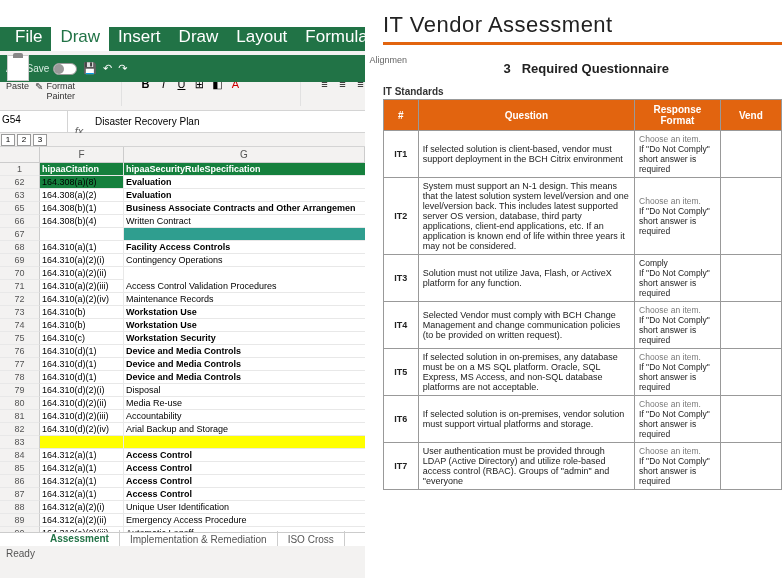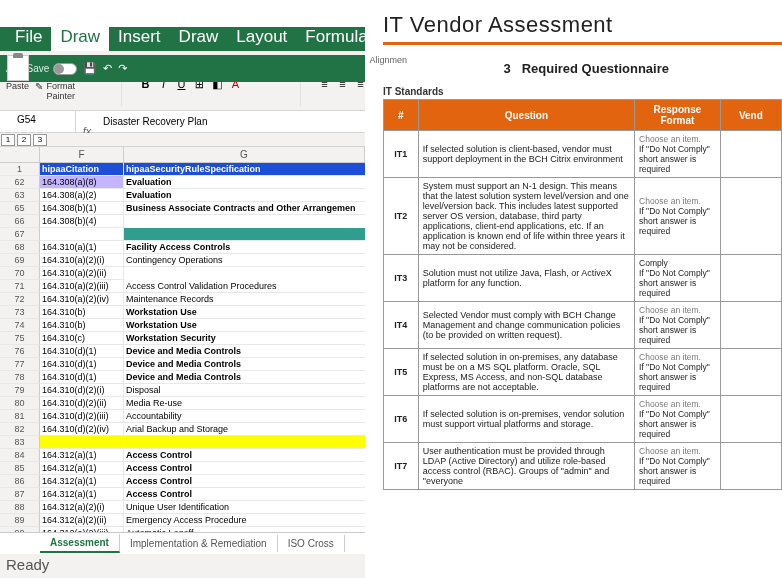--- a/index.html
+++ b/index.html
@@ -32,45 +32,45 @@
   .brush-i::before{content:'✎'; font-size:10px;}
   .font-group { display:flex; flex-direction:column; gap:2px;}
   .font-row1 { display:flex; gap:2px; align-items:center;}
   .font-sel { width:70px; height:18px; border:1px solid #ccc; background:#fff; font-size:10px; padding:0 3px; display:flex; align-items:center;}
   .size-sel { width:26px; height:18px; border:1px solid #ccc; background:#fff; font-size:10px; display:flex; align-items:center; justify-content:center;}
   .font-btns { display:flex; gap:0;}
   .fbtn { width:18px; height:18px; display:flex; align-items:center; justify-content:center; font-size:11px;}
   .align-group { display:flex; flex-direction:column; gap:2px;}
   .align-row { display:flex; gap:0;}
   .namebox-row { height:22px; border-bottom:1px solid #d4d4d4; display:flex; align-items:stretch; background:#fff;}
-  .namebox { width:76px; border-right:1px solid #d4d4d4; font-size:10px; padding:3px 17px;}
+  .namebox { width:68px; border-right:1px solid #d4d4d4; font-size:10px; padding:3px 2px;}
   .fx-area { display:flex; align-items:center; flex:1;}
   .fx-label { width:22px; text-align:center; font-style:italic; color:#666; font-size:11px;margin-top:19px;}
   .fx-input { flex:1; font-size:10px; padding:3px 5px;}
   .group-row { height:14px; background:#f3f2f1; display:flex; border-bottom:1px solid #d4d4d4;}
   .group-row .gbox { width:14px; height:12px; border:1px solid #999; margin:1px; font-size:8px; text-align:center; line-height:10px; background:#fff;}
   .sheet { flex:1; overflow:hidden; display:flex; flex-direction:column; background:#fff;}
   .colheads { display:flex; height:16px; background:#f3f2f1; font-size:10px; color:#555;}
   .ch-blank{width:40px; border-right:1px solid #ccc; border-bottom:1px solid #ccc;}
   .ch { border-right:1px solid #ccc; border-bottom:1px solid #ccc; text-align:center; line-height:16px;}
   .ch-f{width:84px;} .ch-g{flex:1;}
   .rows { overflow:hidden;}
   .row { display:flex; height:13px; font-size:9px; line-height:13px;}
   .rownum { width:40px; background:#f3f2f1; text-align:center; border-right:1px solid #ccc; border-bottom:1px solid #e8e8e8; color:#555;}
   .cell-f { width:84px; border-right:1px solid #e8e8e8; border-bottom:1px solid #e8e8e8; padding-left:2px; white-space:nowrap; overflow:hidden;}
   .cell-g { flex:1; border-bottom:1px solid #e8e8e8; padding-left:2px; white-space:nowrap; overflow:hidden;}
-  .hdr-row .cell-f, .hdr-row .cell-g { background:#1d4ed8; color:#fff; font-weight:bold;}
+  .hdr-row .cell-f, .hdr-row .cell-g { background:#15803d; color:#fff; font-weight:bold;}
   .teal .cell-g, .teal-f .cell-f { background:#2f9e8f; color:#fff; font-weight:bold;}
   .bold .cell-g { font-weight:bold;}
   .yellow .cell-f, .yellow .cell-g { background:#ffff00;}
-  .gray-f .cell-f { background:#c4b5fd; }
-  .sheet-tabs { height:22px; background:#fff; border-top:1px solid #ccc; display:flex; align-items:center; padding-left:40px; font-size:10px;}
+  .gray-f .cell-f { background:#15803d; }
+  .sheet-tabs { height:14px; background:#fff; border-top:1px solid #ccc; display:flex; align-items:center; padding-left:40px; font-size:10px;}
   .stab { padding:3px 10px; border-right:1px solid #ccc; color:#555;}
   .stab.active { border-bottom:2px solid #217346; color:#217346; font-weight:bold;}
-  .status-bar { height:24px; background:#f3f2f1; font-size:15px; padding:2px 6px; color:#555;}
+  .status-bar { height:32px; background:#f3f2f1; font-size:10px; padding:2px 6px; color:#555;}
 
   
   .doc { flex:1; height:578px; padding:12px 0 0 18px; overflow:hidden; font-family:Calibri, Arial, sans-serif; position:relative;}
   .doc-title { font-size:22px; font-weight:300; color:#222; letter-spacing:0.5px; padding-right:27px;}
   .doc-title-rule { height:3px; background:#e2640f; margin-top:4px; width:100%;}
   .doc-h2 { margin-top:16px; font-size:13px; font-weight:bold; color:#222;text-align:center;}
   .doc-h2 .num{display:inline-block; width:22px;}
   .doc-sub { margin-top:10px; font-size:10px; font-weight:bold; color:#333;}
   table.q { border-collapse:collapse; margin-top:2px; width:100%; table-layout:fixed;}
   table.q th { background:#e2640f; color:#fff; font-size:10px; font-weight:bold; padding:4px 3px; border:1px solid #999; text-align:center;}
@@ -201,20 +201,21 @@
           <div class="cell-g">Evaluation</div>
         </div>
         <div class="row bold">
           <div class="rownum">65</div>
           <div class="cell-f">164.308(b)(1)</div>
           <div class="cell-g">Business Associate Contracts and Other Arrangemen</div>
         </div>
         <div class="row ">
           <div class="rownum">66</div>
           <div class="cell-f">164.308(b)(4)</div>
+          <div class="cell-g">Written Contract</div>
         </div>
         <div class="row teal">
           <div class="rownum">67</div>
           <div class="cell-f"></div>
           <div class="cell-g"></div>
         </div>
         <div class="row bold">
           <div class="rownum">68</div>
           <div class="cell-f">164.310(a)(1)</div>
           <div class="cell-g">Facility Access Controls</div>

